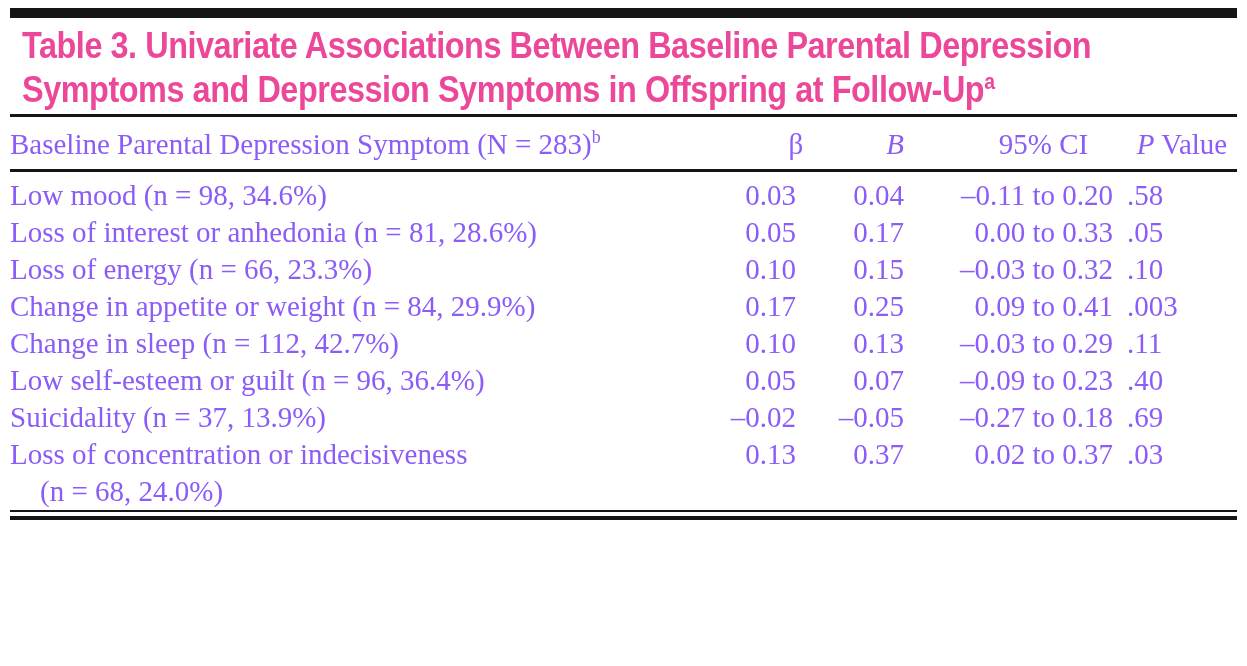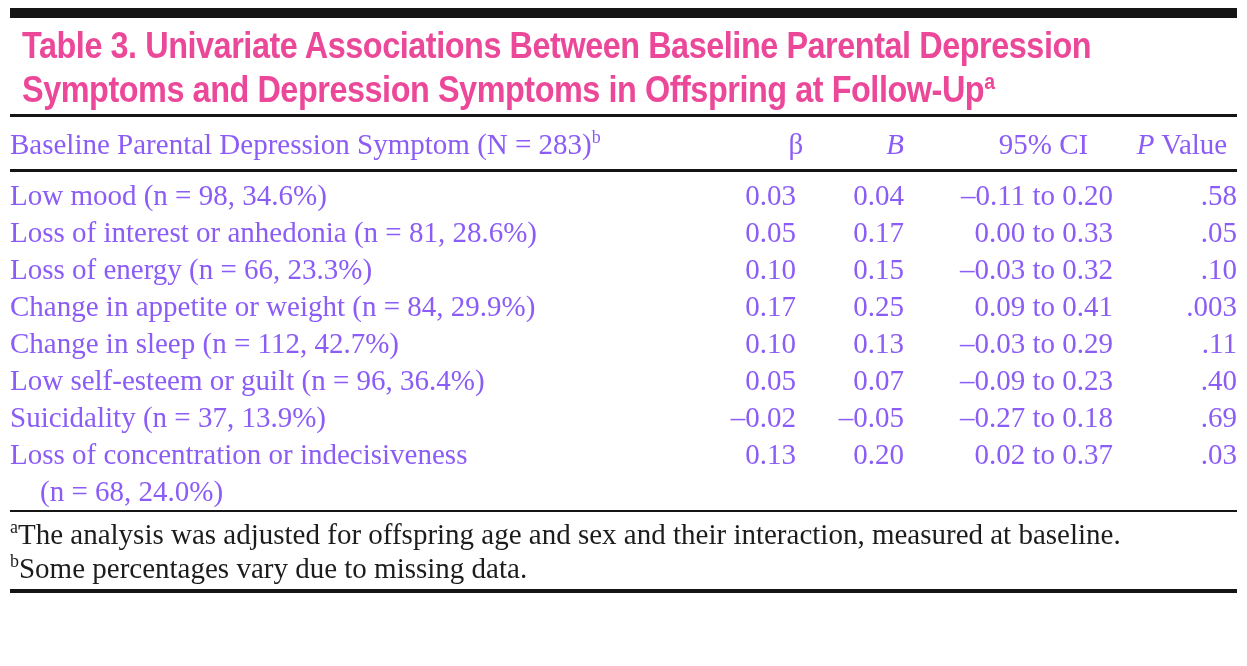--- a/index.html
+++ b/index.html
@@ -80,21 +80,21 @@
 
   tbody td {
     padding: 0;
     line-height: 37px;
     vertical-align: top;
   }
   tbody tr:first-child td { padding-top: 5px; }
   td.c-beta { text-align: right; padding-right: 6px; }
   td.c-b    { text-align: right; padding-right: 8px; }
   td.c-ci   { text-align: right; padding-right: 14px; }
-  td.c-p    { text-align: right; }
+  td.c-p    { text-align: left; }
   .sym-line2 { padding-left: 30px; }
 
   .footnotes {
     font-family: "Liberation Serif", serif;
     font-size: 29px;
     line-height: 34px;
     padding-top: 5px;
   }
   .fn {
     margin: 0;
@@ -184,27 +184,23 @@
         <td class="c-b">–0.05</td>
         <td class="c-ci">–0.27 to 0.18</td>
         <td class="c-p">.69</td>
       </tr>
       <tr>
         <td>
           <div class="sym-line1">Loss of concentration or indecisiveness</div>
           <div class="sym-line2">(n = 68, 24.0%)</div>
         </td>
         <td class="c-beta">0.13</td>
-        <td class="c-b">0.20</td>
+        <td class="c-b">0.37</td>
         <td class="c-ci">0.02 to 0.37</td>
         <td class="c-p">.03</td>
       </tr>
     </tbody>
   </table>
 
-  <div class="footnotes">
-    <p class="fn"><sup>a</sup><span>The analysis was adjusted for offspring age and sex and their interaction, measured at baseline.</span></p>
-    <p class="fn"><sup>b</sup><span>Some percentages vary due to missing data.</span></p>
-  </div>
 
   <div class="rule bottom-bar"></div>
 
 </div>
 
 </body></html>

